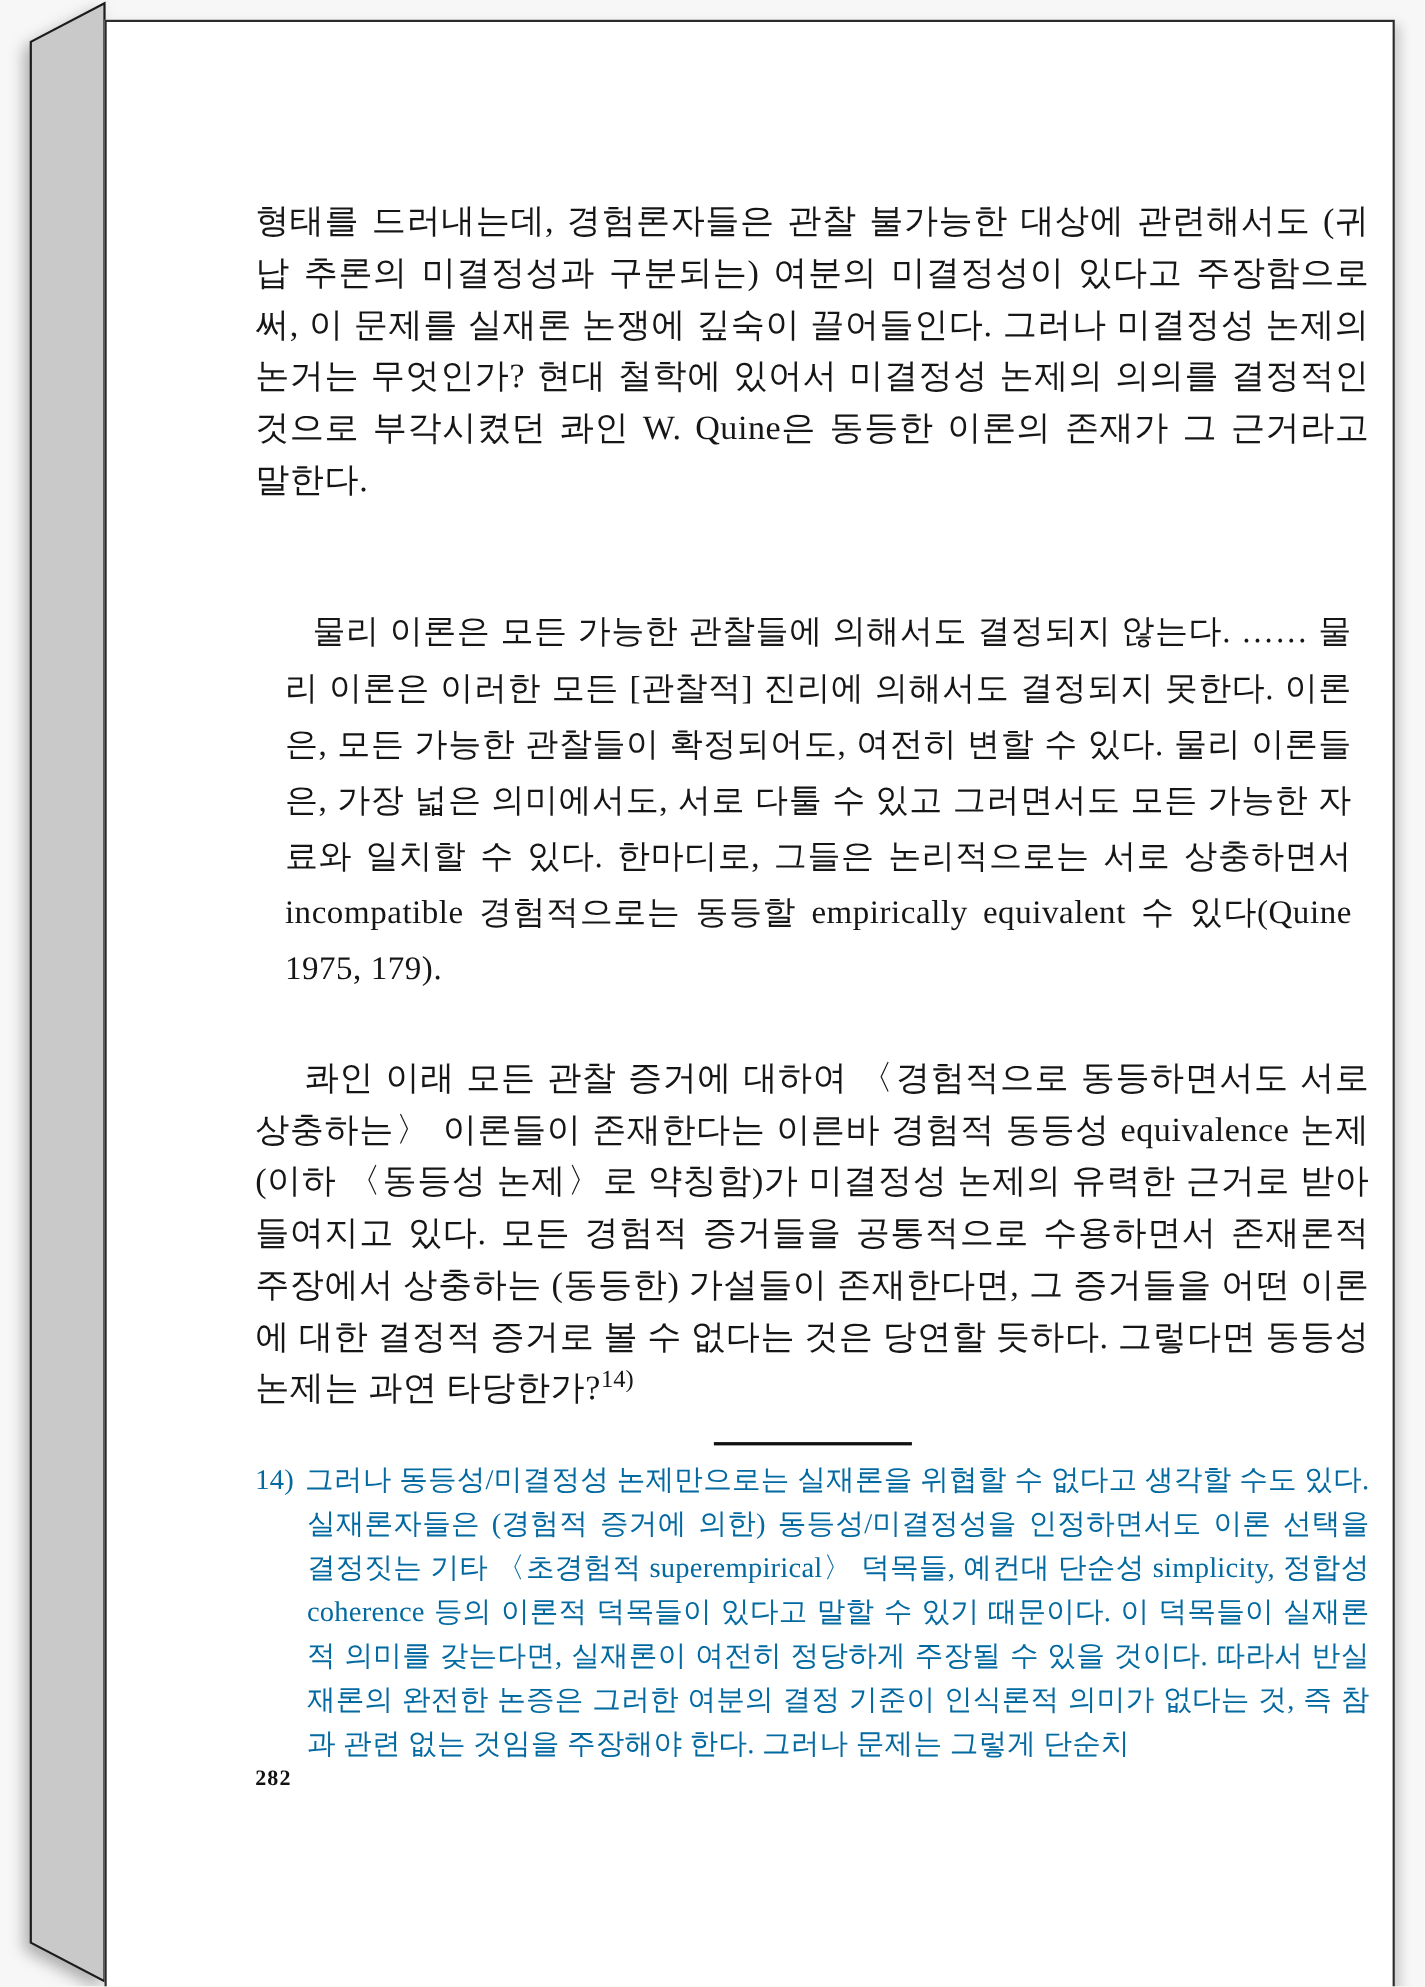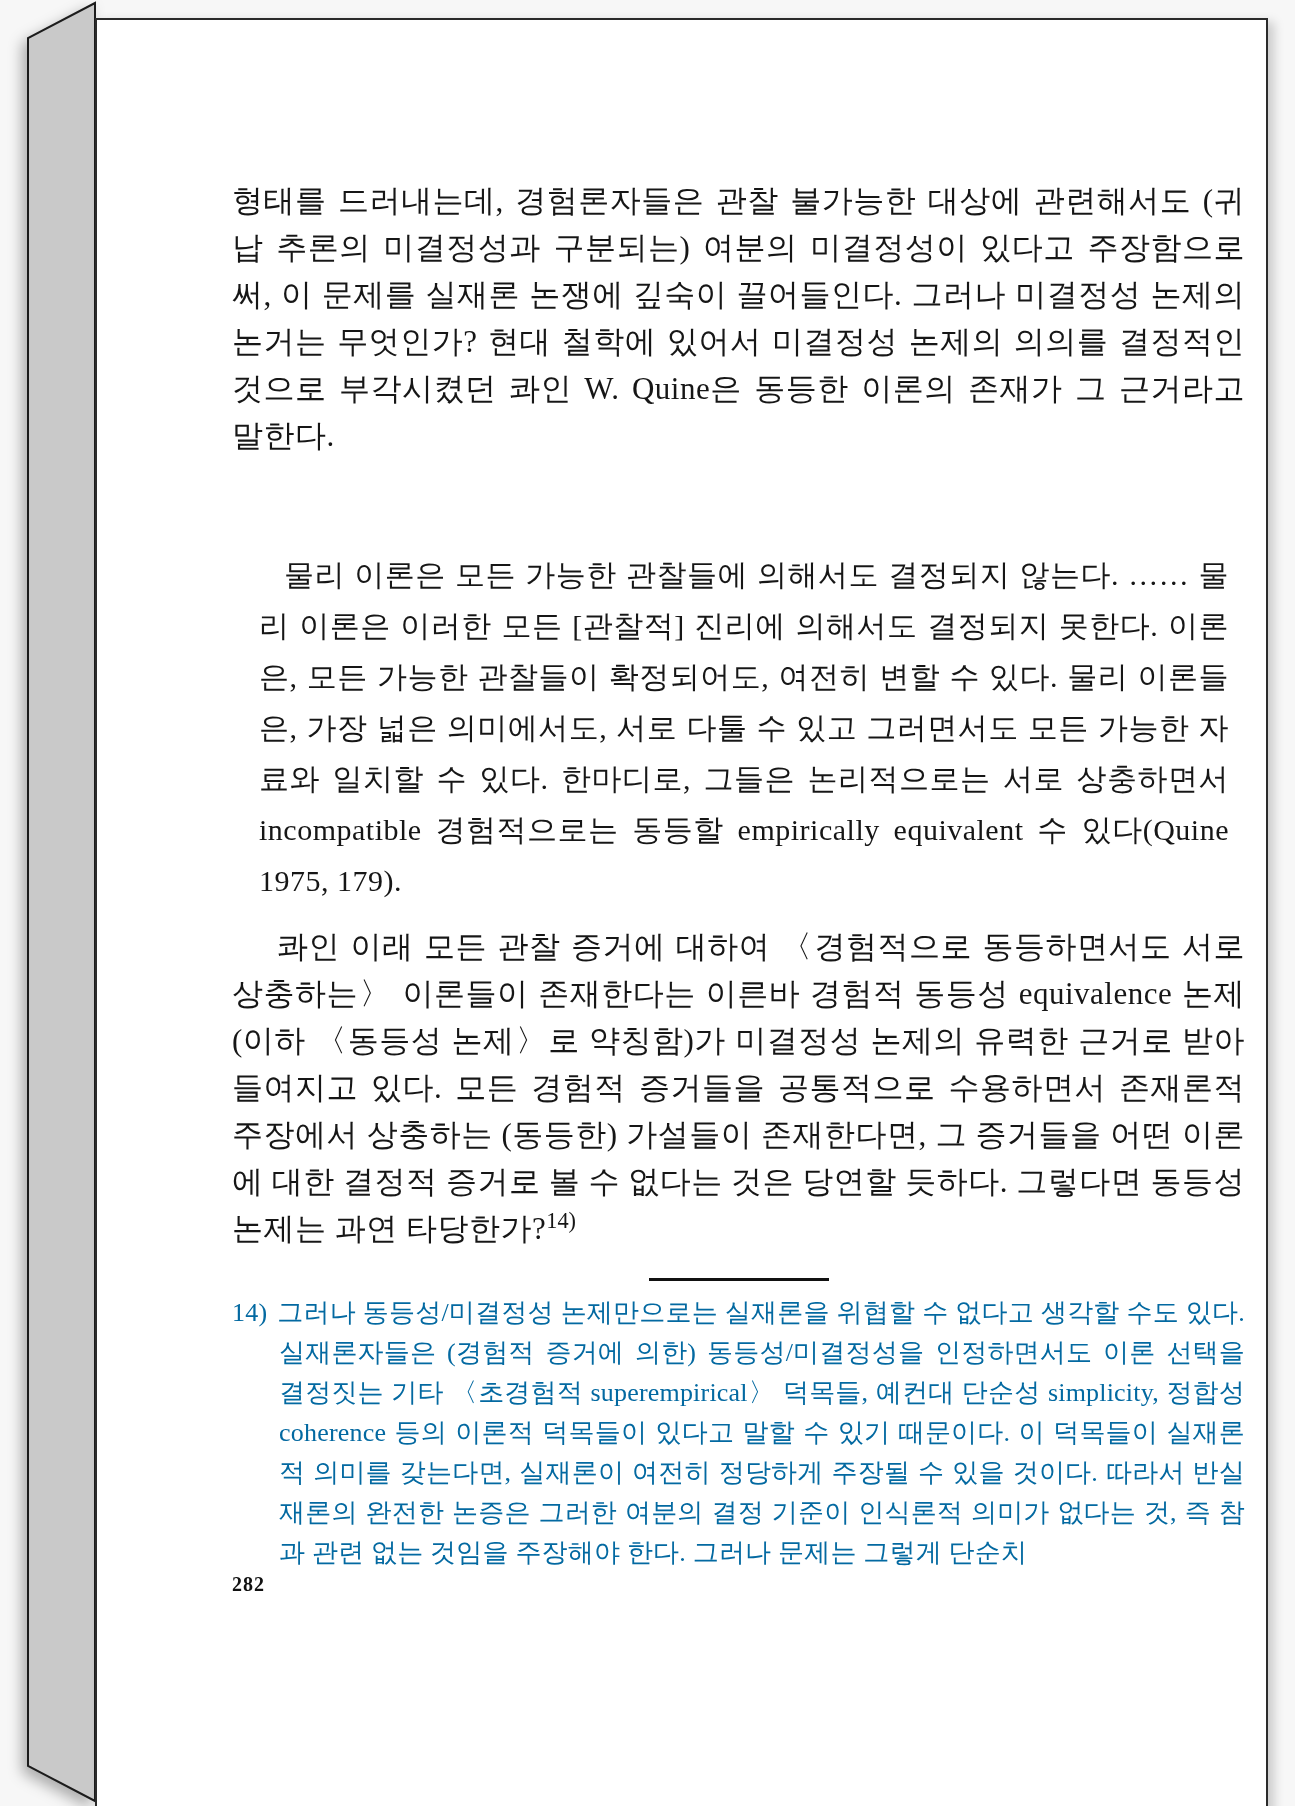--- a/index.html
+++ b/index.html
@@ -41,21 +41,21 @@
   }
   .body-par {
     margin: 0;
     font-size: 31px;
     line-height: 47px;
     text-align: justify;
     letter-spacing: 0.5px;
     color: #161616;
   }
   .p1 { margin-top: 157px; }
-  .p2 { margin-top: 17px; text-indent: 45px; }
+  .p2 { margin-top: 50px; text-indent: 45px; }
   .quote {
     margin: 90px 16px 0 27px;
     font-size: 30px;
     line-height: 51px;
     text-align: justify;
     text-indent: 25px;
     letter-spacing: 0.5px;
     color: #161616;
   }
   .fn-ref {

